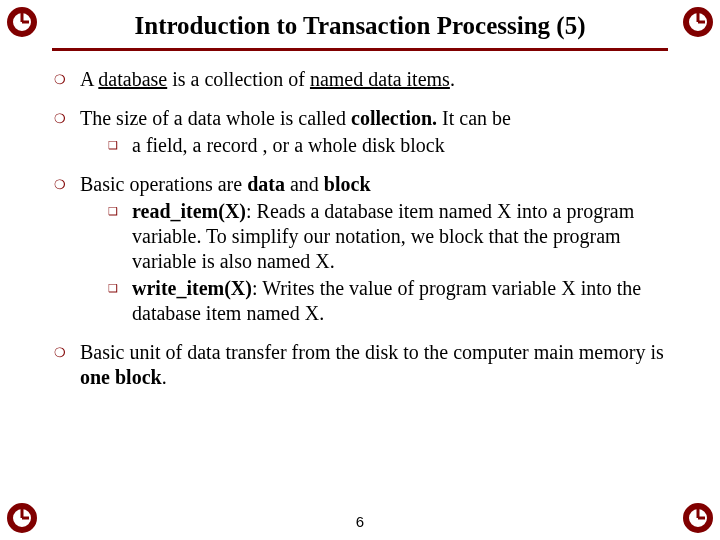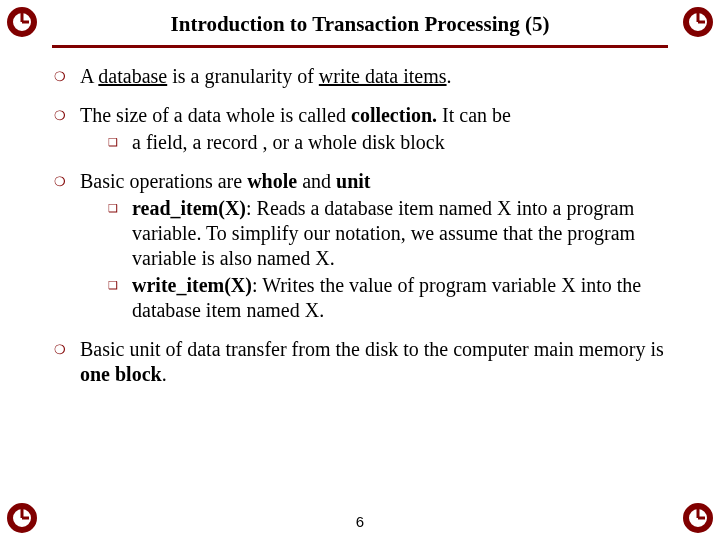--- a/index.html
+++ b/index.html
@@ -24,21 +24,21 @@
   .corner-tl { top: 6px; left: 6px; }
   .corner-tr { top: 6px; right: 6px; }
   .corner-bl { bottom: 6px; left: 6px; }
   .corner-br { bottom: 6px; right: 6px; }
   .slide {
     padding: 12px 48px 10px 48px;
     height: 100%;
     position: relative;
   }
   .title {
-    font-size: 21px;
+    font-size: 25px;
     font-weight: bold;
     color: #000;
     text-align: center;
     margin: 0 20px 8px 20px;
   }
   .title-rule {
     height: 3px;
     background: #800000;
     margin: 0 4px 16px 4px;
   }
@@ -123,43 +123,43 @@
 
 <div class="slide">
   <div class="title">Introduction to Transaction Processing (5)</div>
   <div class="title-rule"></div>
 
   <div class="content">
 
     <div class="l1">
       <div class="l1-bullet">❍</div>
       <div class="l1-body">
-        <span>A </span><span class="under">database</span><span> is a granularity of </span><span class="under">write data items</span><span>.</span>
+        <span>A </span><span class="under">database</span><span> is a collection of </span><span class="under">named data items</span><span>.</span>
       </div>
     </div>
 
     <div class="l1">
       <div class="l1-bullet">❍</div>
       <div class="l1-body">
         <span>The size of a data whole is called </span><span class="bold">collection.</span><span> It can be</span>
         <div class="l2">
           <div class="l2-bullet">❑</div>
           <div class="l2-body"> a field, a record , or a whole disk block</div>
         </div>
       </div>
     </div>
 
     <div class="l1">
       <div class="l1-bullet">❍</div>
       <div class="l1-body">
-        <span>Basic operations are </span><span class="bold">whole</span><span> and </span><span class="bold">unit</span>
+        <span>Basic operations are </span><span class="bold">data</span><span> and </span><span class="bold">block</span>
         <div class="l2">
           <div class="l2-bullet">❑</div>
           <div class="l2-body">
-            <span class="bold">read_item(X)</span><span>: Reads a database item named X into a program variable. To simplify our notation, we assume that the program variable is also named X.</span>
+            <span class="bold">read_item(X)</span><span>: Reads a database item named X into a program variable. To simplify our notation, we block that the program variable is also named X.</span>
           </div>
         </div>
         <div class="l2">
           <div class="l2-bullet">❑</div>
           <div class="l2-body">
             <span class="bold">write_item(X)</span><span>: Writes the value of program variable X into the database item named X.</span>
           </div>
         </div>
       </div>
     </div>

